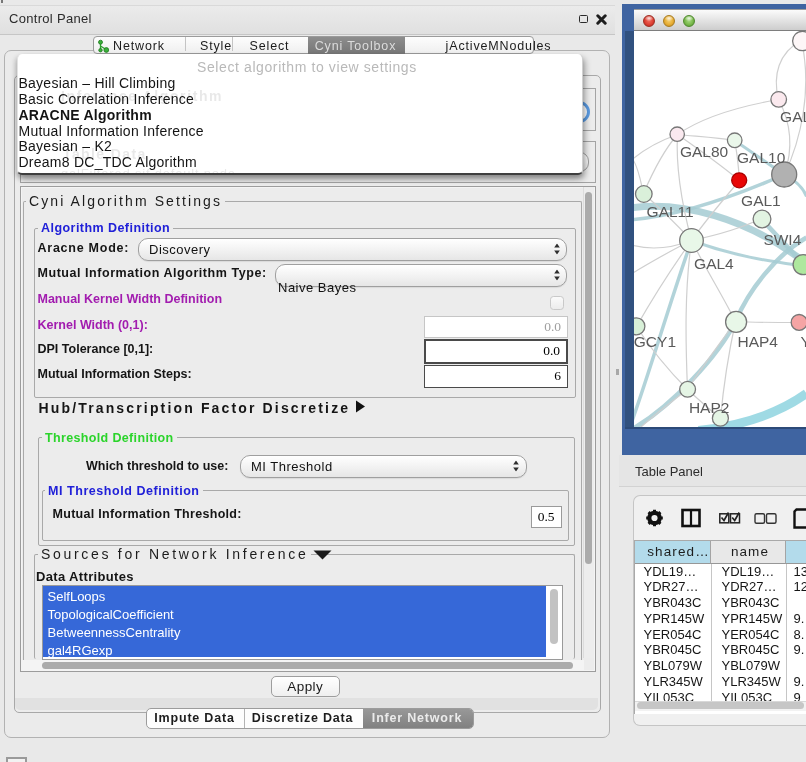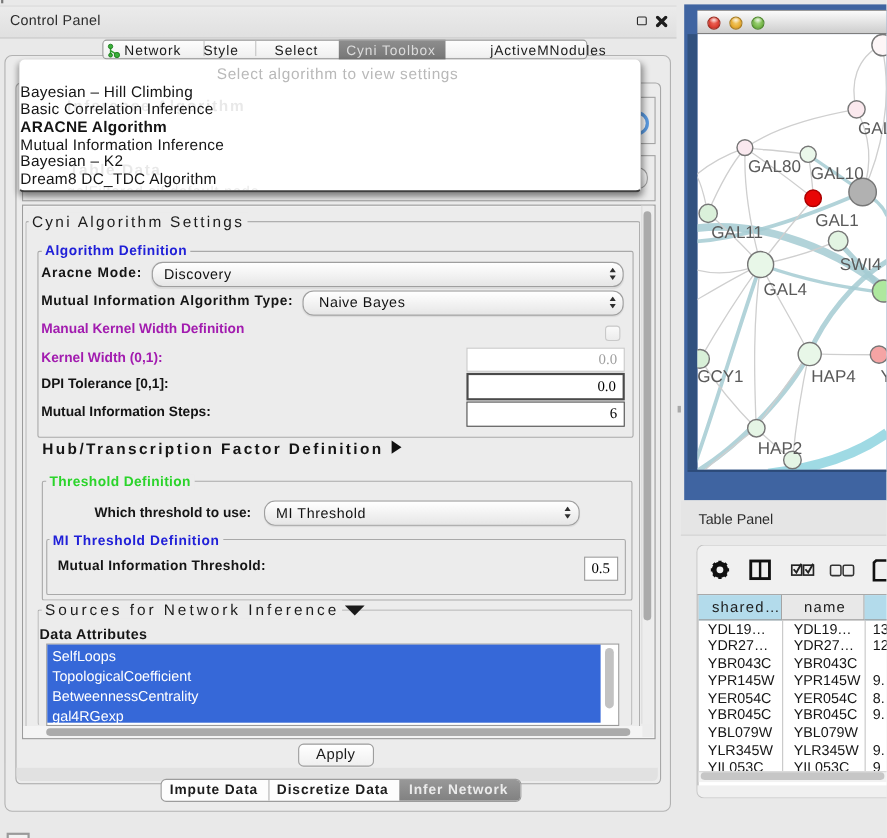--- a/index.html
+++ b/index.html
@@ -47,21 +47,21 @@
   <div class="abs" style="left:232px;top:37px;width:1px;height:14px;background:#c4c4c4;"></div>
   <div class="abs" style="left:307.5px;top:36px;width:97px;height:17.5px;
        background:linear-gradient(#8d8d8d,#757575);border-top:1px solid #9b9b9b;"></div>
   <svg class="abs" style="left:97px;top:38.5px;" width="13" height="14" viewBox="0 0 13 14">
     <path d="M3.5 4 L3.5 10 M3.5 7 L9 10.5" stroke="#2da02d" stroke-width="1.3" fill="none"></path>
     <circle cx="3.5" cy="3.2" r="2" fill="#3ab03a" stroke="#1d7a1d" stroke-width="0.8"></circle>
     <circle cx="9.3" cy="11" r="2.4" fill="#3ab03a" stroke="#1d7a1d" stroke-width="0.8"></circle>
     <circle cx="3.5" cy="11.2" r="1.7" fill="#3ab03a" stroke="#1d7a1d" stroke-width="0.8"></circle>
   </svg>
   <div class="abs" style="left:113px;top:39px;font-size:12.5px;letter-spacing:0.85px;color:#1b1b1b;">Network</div>
-  <div class="abs" style="left:185px;top:39px;width:47px;text-align:left;font-size:12.5px;letter-spacing:0.85px;color:#1b1b1b;">Style</div>
+  <div class="abs" style="left:185px;top:39px;width:47px;text-align:right;font-size:12.5px;letter-spacing:0.85px;color:#1b1b1b;">Style</div>
   <div class="abs" style="left:232px;top:39px;width:75px;text-align:center;font-size:12.5px;letter-spacing:0.85px;color:#1b1b1b;">Select</div>
   <div class="abs" style="left:307px;top:39px;width:97px;text-align:center;font-size:12.5px;letter-spacing:0.85px;color:#dcdcdc;">Cyni Toolbox</div>
   <div class="abs" style="left:405px;top:39px;width:127px;text-align:center;font-size:12.5px;letter-spacing:0.85px;color:#1b1b1b;padding-left:30px;">jActiveMNodules</div>
 
   <div class="abs" style="left:13.5px;top:75px;width:585px;height:636px;border:1px solid #a8a8a8;
        border-radius:5px;background:#ececec;"></div>
 
   <div class="abs" style="left:14.5px;top:698px;width:583.5px;height:12px;background:#e1e1e1;
        border-radius:0 0 5px 5px;"></div>
 
@@ -92,21 +92,21 @@
   <div class="combo" style="left:138px;top:238px;width:427px;height:20.5px;">
     <span class="ctext" style="left:10px;">Discovery</span>
     <svg class="stepper" style="right:6.5px;" viewBox="0 0 6 11">
       <path d="M3 0 L5.8 4.1 H0.2 Z" fill="#2e2e2e"></path>
         <path d="M3 11 L5.8 6.9 H0.2 Z" fill="#2e2e2e"></path>
     </svg>
   </div>
 
   <div class="lbl" style="left:37.5px;top:265.5px;letter-spacing:0.55px;">Mutual Information Algorithm Type:</div>
   <div class="combo" style="left:275px;top:263.5px;width:290px;height:21.5px;">
-    <span class="ctext" style="left:14px;">Naive Bayes</span>
+    <span class="ctext" style="left:2px;margin-top:12px;">Naive Bayes</span>
     <svg class="stepper" style="right:6.5px;" viewBox="0 0 6 11">
       <path d="M3 0 L5.8 4.1 H0.2 Z" fill="#2e2e2e"></path>
         <path d="M3 11 L5.8 6.9 H0.2 Z" fill="#2e2e2e"></path>
     </svg>
   </div>
 
   <div class="lbl dis" style="left:37.5px;top:291.5px;">Manual Kernel Width Definition</div>
   <div class="abs" style="left:550px;top:296px;width:12px;height:12px;border:1px solid #c9c9c9;
        border-radius:3.5px;background:linear-gradient(#fafafa,#ececec);"></div>
 
@@ -118,21 +118,21 @@
   <div class="lbl" style="left:37.5px;top:342px;">DPI Tolerance [0,1]:</div>
   <div class="fld" style="left:424px;top:338.5px;width:144px;height:25px;border:2px solid #4a4a4a;">
      <span>0.0</span>
     </div>
 
   <div class="lbl" style="left:37.5px;top:366.5px;">Mutual Information Steps:</div>
   <div class="fld" style="left:424px;top:364.5px;width:144px;height:23px;border:1.5px solid #4a4a4a;">
      <span>6</span>
     </div>
 
-  <div class="lbl" style="left:38.5px;top:399.5px;font-size:14px;letter-spacing:2.15px;">Hub/Transcription Factor Definition</div>
+  <div class="lbl" style="left:38.5px;top:399.5px;font-size:14px;letter-spacing:2.15px;">Hub/Transcription Factor Discretize</div>
   <svg class="abs" style="left:355px;top:400px;" width="11" height="13" viewBox="0 0 11 13">
     <path d="M1 0.5 L10 6.5 L1 12.5 Z" fill="#111"></path>
   </svg>
 
   <div class="gbox" style="left:38px;top:437px;width:535px;height:107px;"></div>
   <div class="gtitle" style="left:42px;top:430.5px;color:#2bd42b;letter-spacing:0.35px;">Threshold Definition</div>
 
   <div class="lbl" style="left:86px;top:459px;">Which threshold to use:</div>
   <div class="combo" style="left:240px;top:454.5px;width:285px;height:21.5px;">
     <span class="ctext" style="left:10px;">MI Threshold</span>

